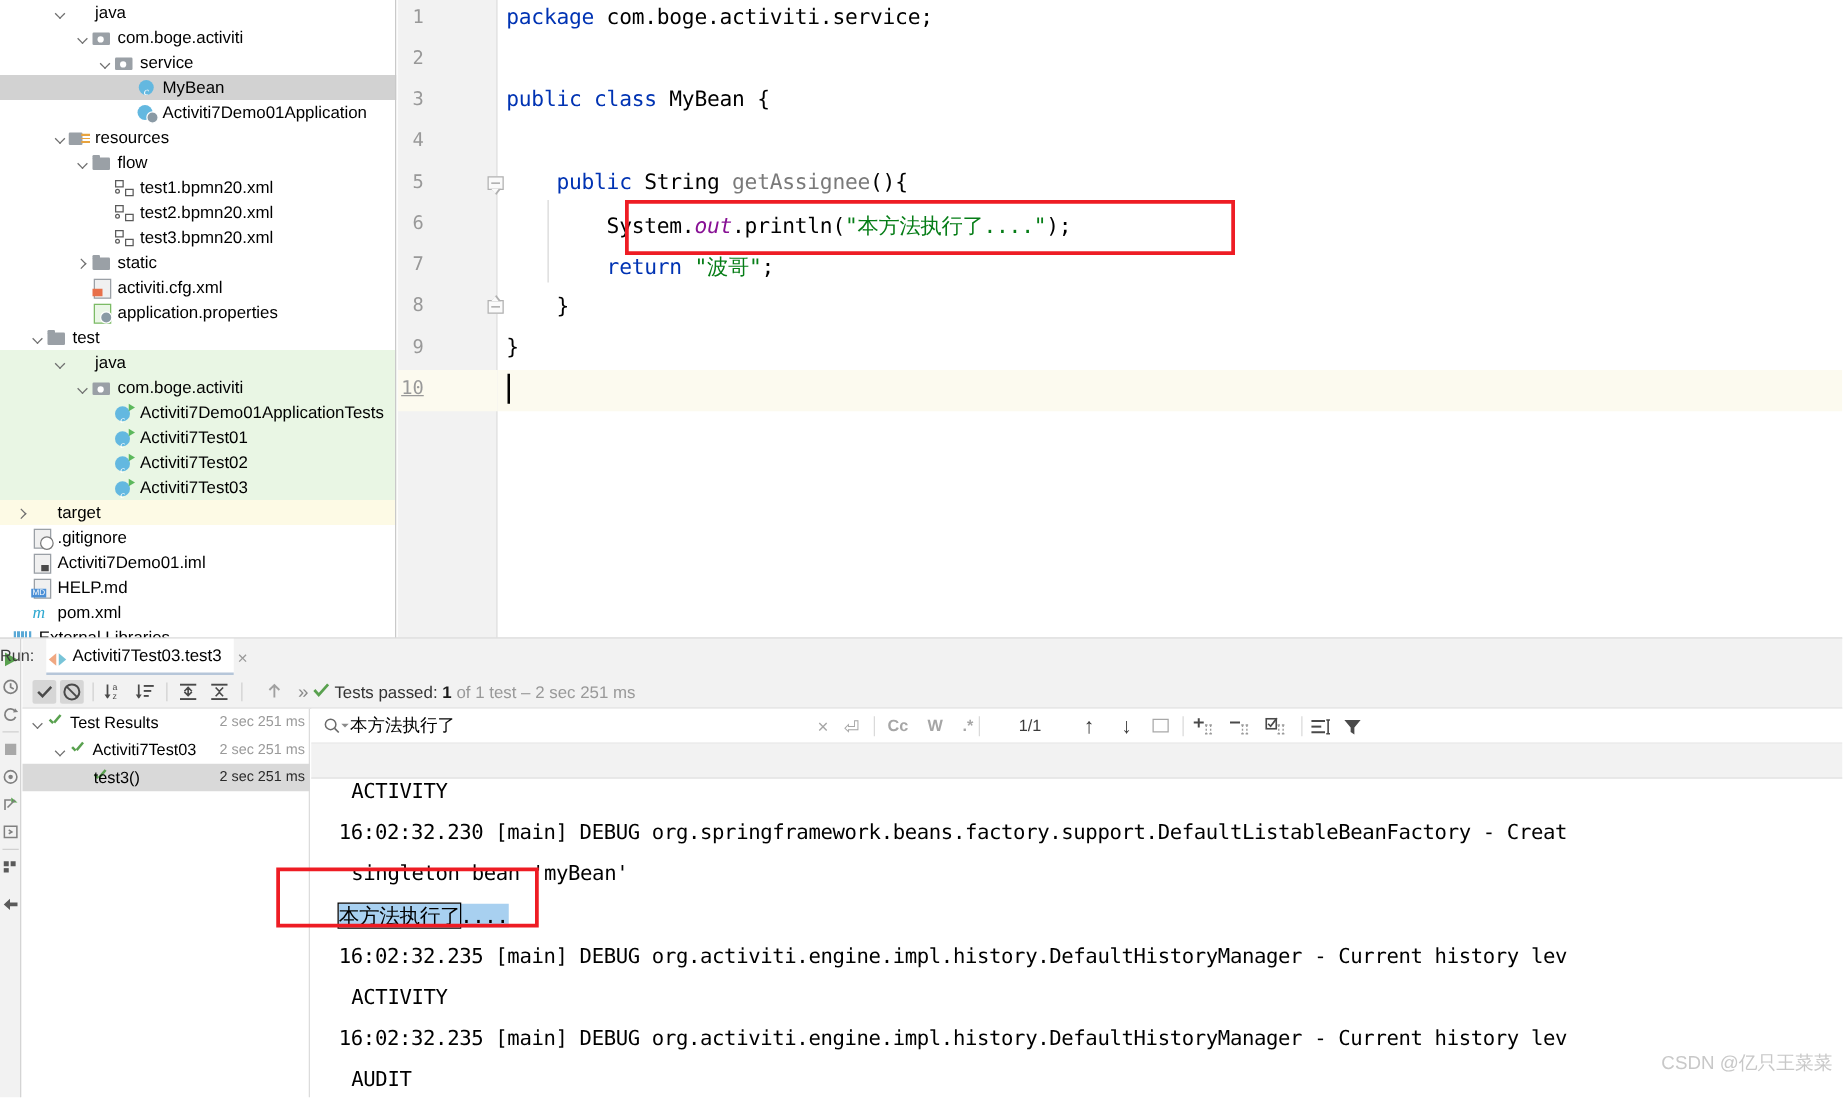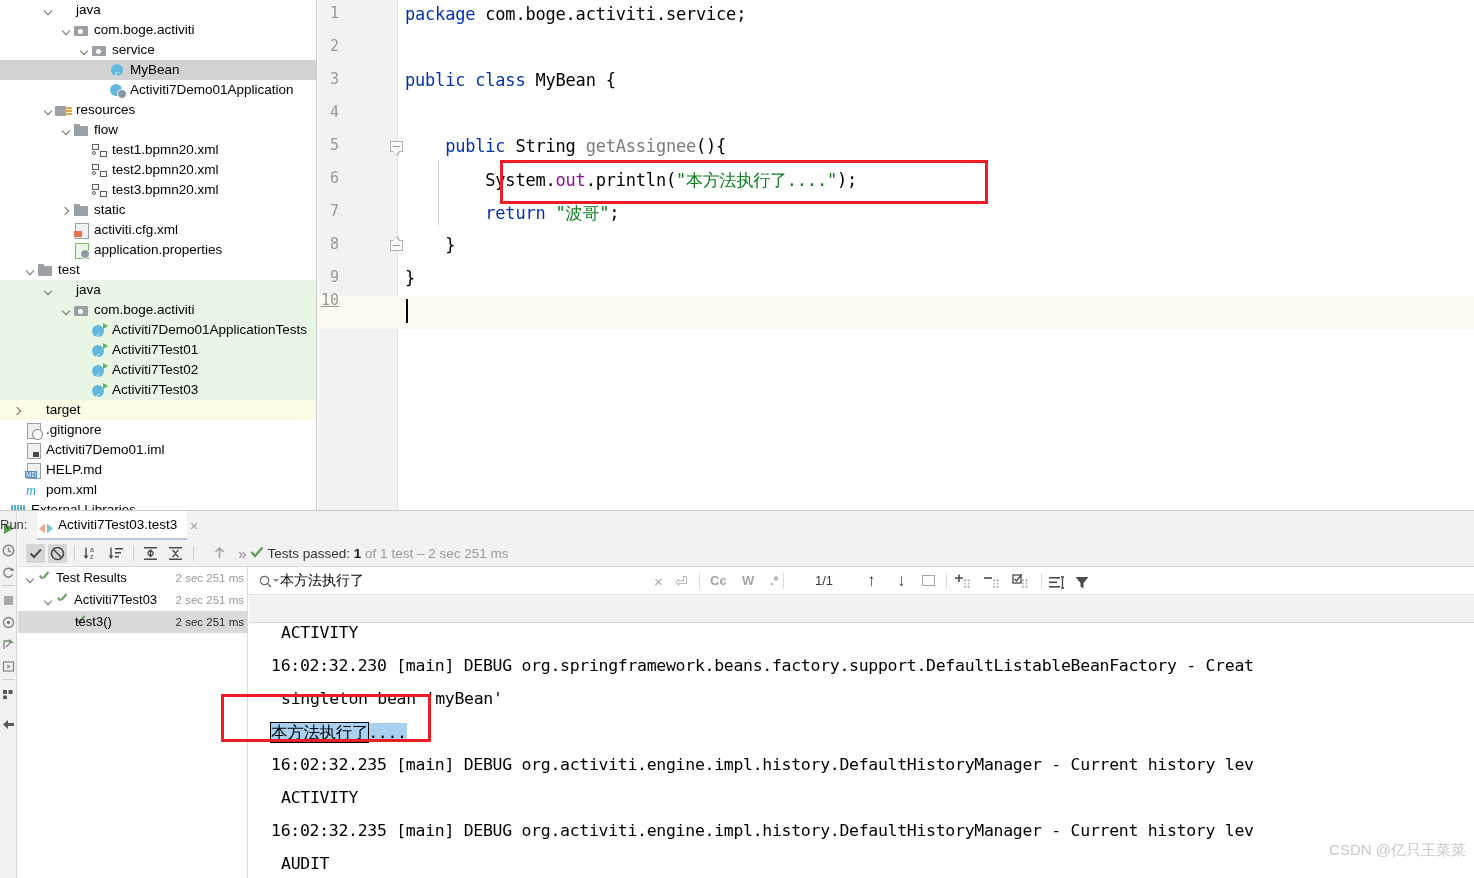--- a/index.html
+++ b/index.html
@@ -164,21 +164,21 @@
     border-left:3.3px solid transparent;border-right:3.3px solid transparent;border-bottom:4px solid #fafafa; }
 
   .code-line {
     position: absolute; left: 87px;
     font-family: "DejaVu Sans Mono", monospace; font-size: 17px;
     white-space: pre; color: #000000; letter-spacing: -0.2px;
   }
   .code-hl-row { position:absolute; left:80px; width:1076px; height:33px; background:#fcfaef; }
   .kw { color: #0033b3; font-weight: normal; }
   .str { color: #067d17; }
-  .fld { color: #871094; }
+  .fld { color: #871094; font-style: italic; }
   .mth { color: #7a7a7a; }
   .indent-guide { position:absolute; width:1px; background:#d8d8d8; }
   .caret { position:absolute; width:1.5px; background:#000; }
   .redbox {
     position: absolute; border: 3px solid #ee1c24; background: transparent;
   }
 
   
   .hsplit { position:absolute; left:0; top:510px; width:1474px; height:1px; background:#c9c9c9; }
 
@@ -392,21 +392,21 @@
       <div id="gutter-nums">
           <div class="gutter-num" style="top: 4px;">1</div>
           <div class="gutter-num" style="top: 37px;">2</div>
           <div class="gutter-num" style="top: 70px;">3</div>
           <div class="gutter-num" style="top: 103px;">4</div>
           <div class="gutter-num" style="top: 136px;">5</div>
           <div class="gutter-num" style="top: 169px;">6</div>
           <div class="gutter-num" style="top: 202px;">7</div>
           <div class="gutter-num" style="top: 235px;">8</div>
           <div class="gutter-num" style="top: 268px;">9</div>
-          <div class="gutter-num" style="top: 291px; text-decoration: underline;">10</div>
+          <div class="gutter-num" style="top: 301px; text-decoration: underline;">10</div>
         </div>
       <div class="fold" style="top:141px;">
         <div class="sq"></div>
           <div class="tip"></div>
           <div class="tipin"></div>
           <div class="minus"></div>
       </div>
       <div class="fold up" style="top:240px;">
         <div class="sq"></div>
           <div class="tipu"></div>

